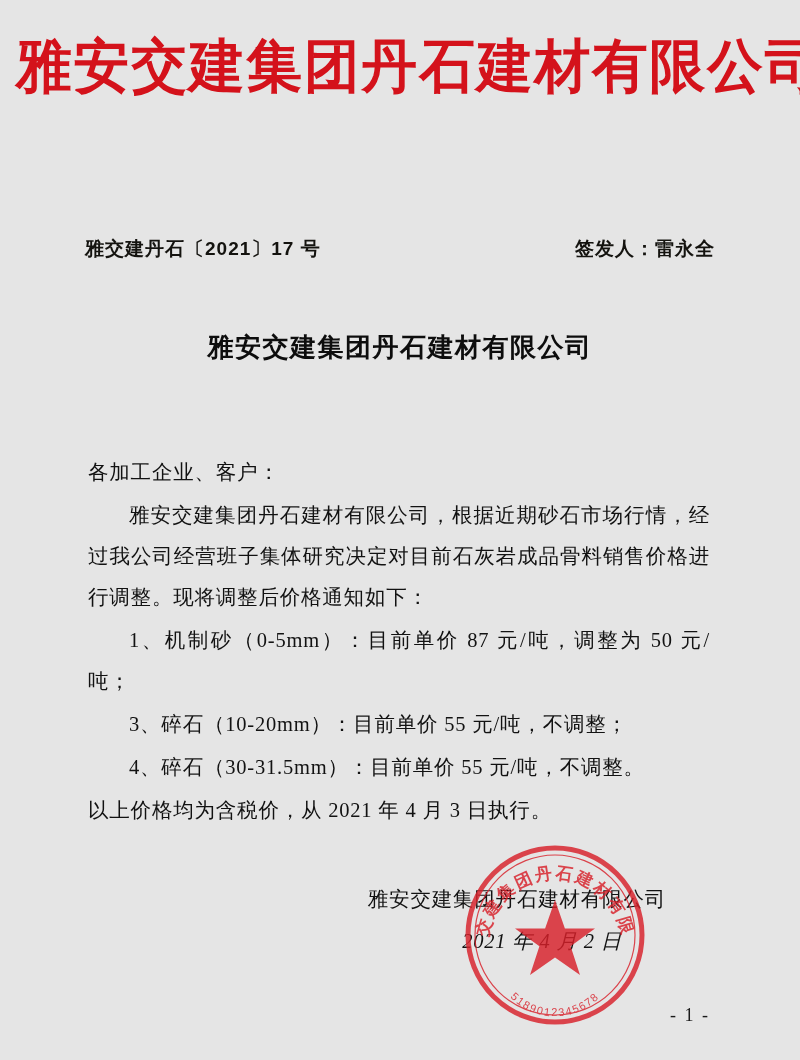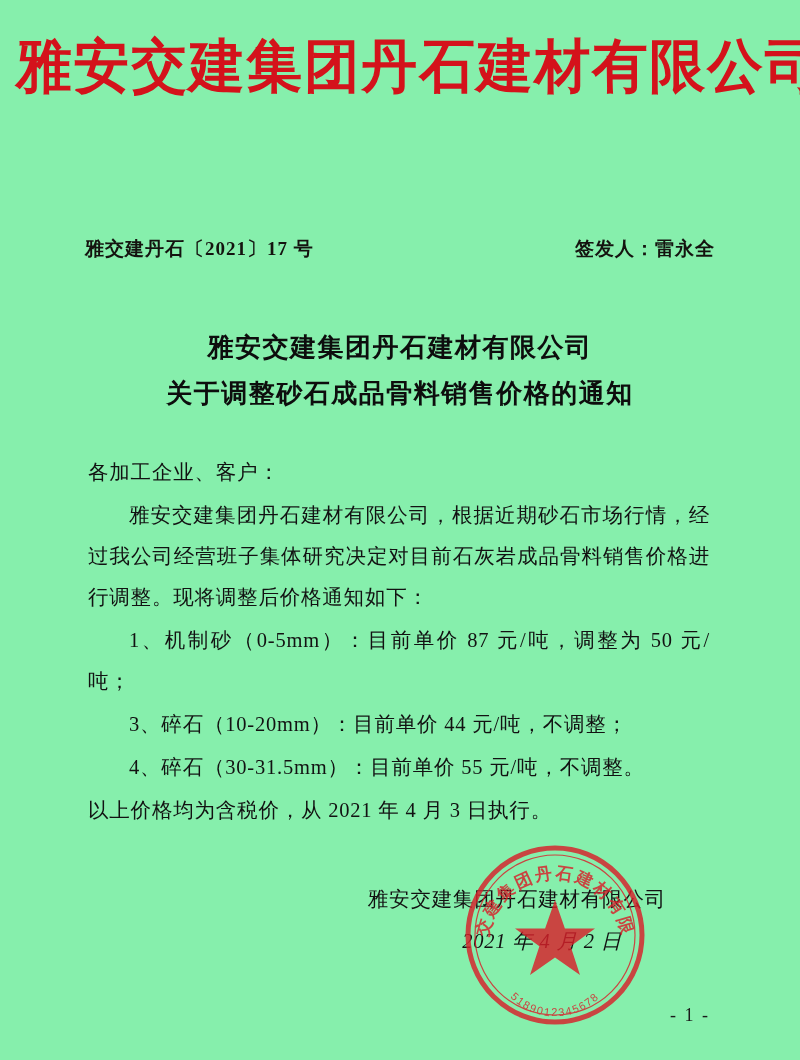--- a/index.html
+++ b/index.html
@@ -11,21 +11,21 @@
     height: 1060px;
     background: #ffffff;
     font-family: "Liberation Serif", "DejaVu Serif", serif;
     color: #111111;
     overflow: hidden;
   }
   .page {
     position: relative;
     width: 800px;
     height: 1060px;
-    background: #86efac;
+    background: #e5e5e5;
   }
 
   
   .letterhead {
     position: absolute;
     top: 34px;
     left: 0;
     width: 800px;
     text-align: center;
   }
@@ -47,21 +47,21 @@
     left: 85px;
     width: 640px;
     display: flex;
     justify-content: space-between;
     align-items: baseline;
     font-size: 19px;
     letter-spacing: 1px;
     color: #14130f;
   }
   .docnum {
-    font-family: Liberation Serif, serif;
+    font-family: Liberation Sans, sans-serif;
     font-weight: bold;
   }
   .issuer {
     font-family: "Liberation Serif", "DejaVu Serif", serif;
     font-weight: bold;
     padding-right: 10px;
   }
 
   
   .red-rule {
@@ -171,28 +171,27 @@
 
   <div class="docnum-row">
     <span class="docnum">雅交建丹石〔2021〕17 号</span>
     <span class="issuer">签发人：雷永全</span>
   </div>
 
   <div class="red-rule"></div>
 
   <div class="doc-title">
     <span class="line">雅安交建集团丹石建材有限公司</span>
-    <span class="line">关于调整砂石成品骨料销售价格的通知</span>
   </div>
 
   <div class="body">
     <p>各加工企业、客户：</p>
     <p class="indent2">雅安交建集团丹石建材有限公司，根据近期砂石市场行情，经过我公司经营班子集体研究决定对目前石灰岩成品骨料销售价格进行调整。现将调整后价格通知如下：</p>
     <p class="item">1、机制砂（0-5mm）：目前单价 87 元/吨，调整为 50 元/吨；</p>
-    <p class="item">3、碎石（10-20mm）：目前单价 44 元/吨，不调整；</p>
+    <p class="item">3、碎石（10-20mm）：目前单价 55 元/吨，不调整；</p>
     <p class="item">4、碎石（30-31.5mm）：目前单价 55 元/吨，不调整。</p>
     <p>以上价格均为含税价，从 2021 年 4 月 3 日执行。</p>
   </div>
 
   <div class="signature">
     <span class="sig-line">雅安交建集团丹石建材有限公司</span>
     <span class="sig-date">2021 年 4 月 2 日</span>
   </div>
 
   <div class="seal">

